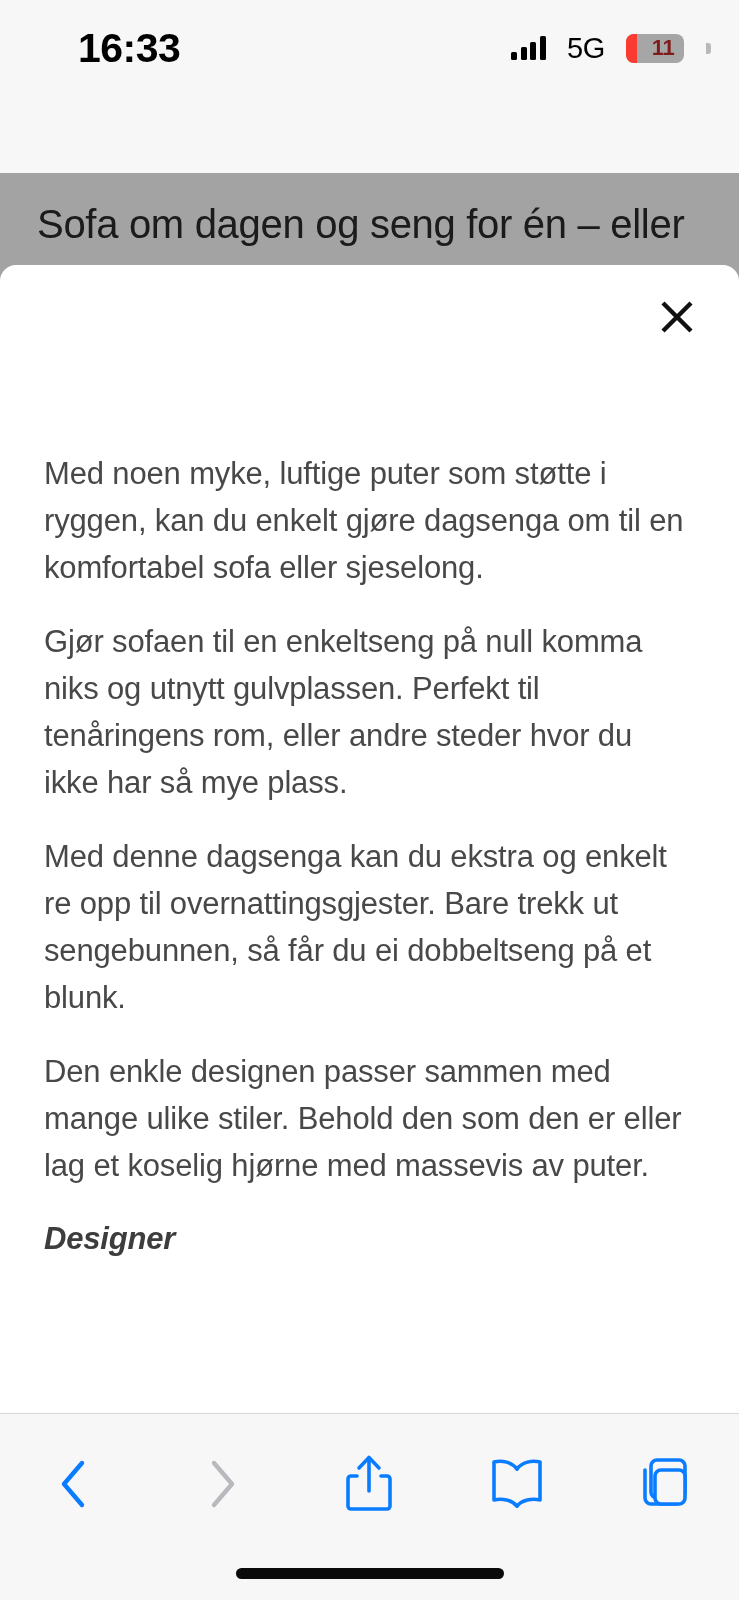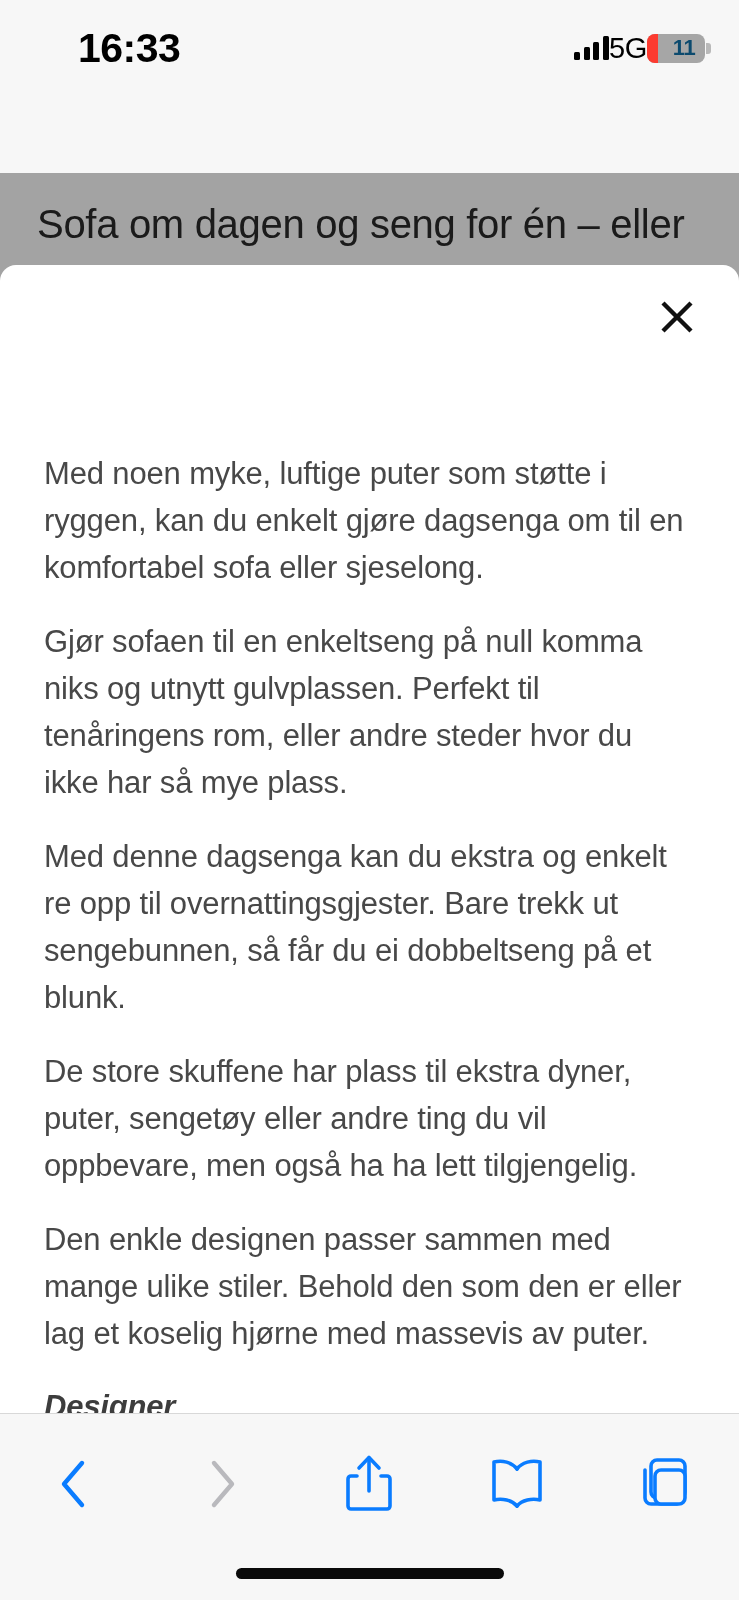--- a/index.html
+++ b/index.html
@@ -47,21 +47,21 @@
     color: #000000;
     font-family: "Liberation Sans", sans-serif;
   }
 
   .status-right {
     position: absolute;
     right: 28px;
     top: 30px;
     display: flex;
     align-items: center;
-    gap: 0;
+    gap: 21px;
     height: 36px;
   }
 
   .signal-bars {
     display: flex;
     align-items: flex-end;
     gap: 3.5px;
     height: 24px;
   }
   .signal-bars i {
@@ -97,21 +97,21 @@
     position: absolute;
     left: 0; top: 0;
     width: 11px;
     height: 100%;
     background: #fc3b30;
   }
   .battery .pct {
     position: relative;
     font-size: 22px;
     font-weight: 700;
-    color: #0c4a6e;
+    color: #7f1d1d;
     letter-spacing: -0.4px;
     z-index: 2;
     margin-left: 16px;
   }
   .battery-cap {
     width: 5px;
     height: 11px;
     background: #b9b9b9;
     border-radius: 0 3px 3px 0;
     margin-left: 1px;
@@ -338,21 +338,20 @@
       <svg width="40" height="40" viewBox="0 0 40 40">
         <path d="M6 6 L34 34 M34 6 L6 34" stroke="#111111" stroke-width="4.4" stroke-linecap="butt"></path>
       </svg>
     </div>
 
 
     <div class="content">
       <p>Med noen myke, luftige puter som støtte i ryggen, kan du enkelt gjøre dagsenga om til en komfortabel sofa eller sjeselong.</p>
       <p>Gjør sofaen til en enkeltseng på null komma niks og utnytt gulvplassen. Perfekt til tenåringens rom, eller andre steder hvor du ikke har så mye plass.</p>
       <p>Med denne dagsenga kan du ekstra og enkelt re opp til overnattingsgjester. Bare trekk ut sengebunnen, så får du ei dobbeltseng på et blunk.</p>
-      <p>De store skuffene har plass til ekstra dyner, puter, sengetøy eller andre ting du vil oppbevare, men også ha ha lett tilgjengelig.</p>
       <p>Den enkle designen passer sammen med mange ulike stiler. Behold den som den er eller lag et koselig hjørne med massevis av puter.</p>
 
       <div class="designer-head">Designer</div>
 
     </div>
   </div>
 
   <div class="safari-bottom">
     <div class="tb-row">
 

